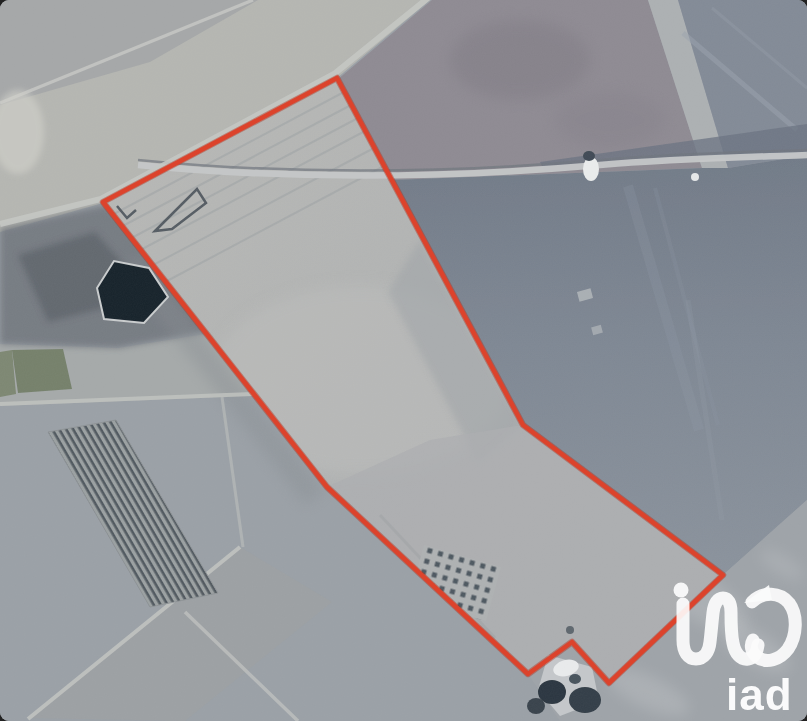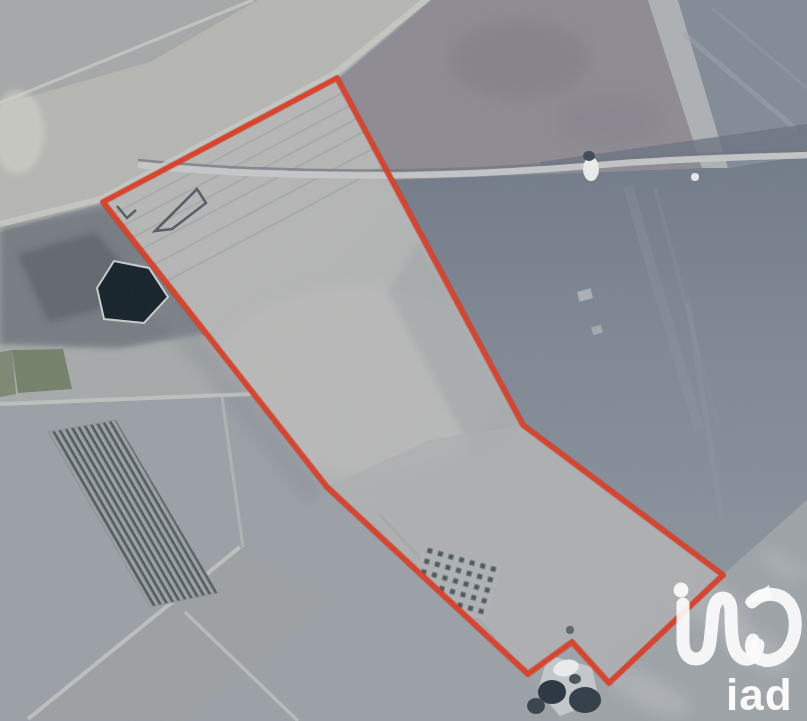--- a/index.html
+++ b/index.html
@@ -1,18 +1,18 @@
 <!DOCTYPE html>
 <html><head>
 <meta charset="utf-8">
 <style>
   html,body{margin:0;padding:0;background:#222;}
   .stage{
     position:relative;width:807px;height:721px;overflow:hidden;
-    background:#9aa0a6;font-family:"Liberation Sans", sans-serif;
+    background:#9aa0a6;font-family:"Liberation Sans", sans-serif;border-radius:9px;
   }
   .stage svg{position:absolute;left:0;top:0;display:block;}
   .parcel-halo{fill:none;stroke:#b03524;stroke-width:6.5;stroke-linejoin:round;opacity:.45;}
   .parcel-outline{fill:none;stroke:#dc432c;stroke-width:4.6;stroke-linejoin:round;}
   .logo-stroke{fill:none;stroke:rgba(255,255,255,.93);stroke-width:13;stroke-linecap:round;}
   .logo-fill{fill:rgba(255,255,255,.93);}
   .iad-text{
     font-family:"Liberation Sans", sans-serif;font-weight:700;font-size:44px;
     letter-spacing:1px;fill:rgba(255,255,255,.95);
   }

